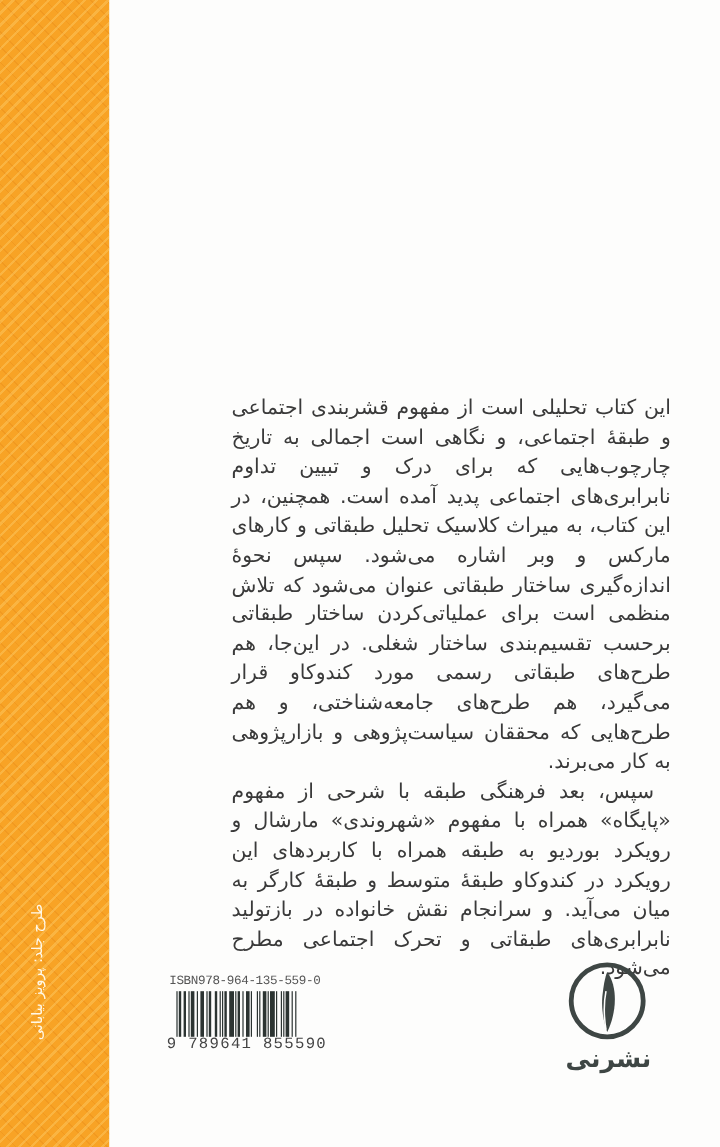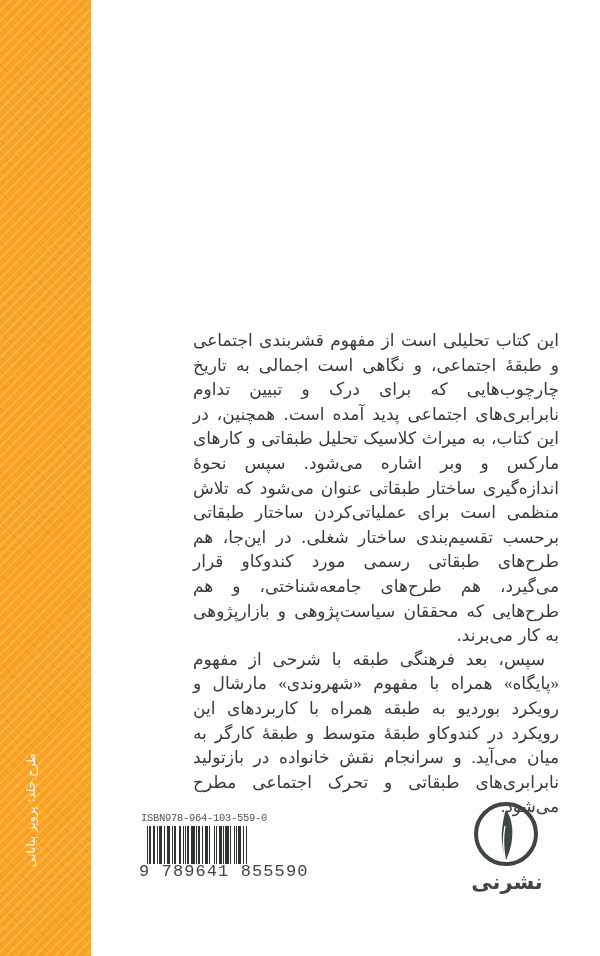--- a/index.html
+++ b/index.html
@@ -62,21 +62,20 @@
     font-family: "DejaVu Sans", sans-serif;
     font-size: 17px;
     line-height: 24.6px;
     color: #3a3a3a;
   }
   .blurb p {
     margin: 0;
   }
   .blurb p.second {
     text-indent: 14px;
-    font-family: Liberation Serif, serif;
   }
   .barcode-block {
     position: absolute;
     left: 139px;
     top: 812px;
     width: 110px;
     height: 62px;
   }
   .isbn-text {
     position: absolute;
@@ -101,21 +100,21 @@
     display: block;
     height: 100%;
     background: #2c3432;
   }
   .bars span.gap { background: transparent; }
   .ean-digits {
     position: absolute;
     left: 0;
     top: 50px;
     font-family: "Liberation Mono", monospace;
-    font-size: 17px;
+    font-size: 13px;
     letter-spacing: 1.1px;
     color: #444;
     white-space: nowrap;
   }
   .logo {
     position: absolute;
     left: 468px;
     top: 796px;
     width: 84px;
     height: 110px;
@@ -156,21 +155,21 @@
   <div class="spine">
     <div class="spine-credit">طرح جلد: پرویز بیابانی</div>
   </div>
 
   <div class="blurb">
     <p>این کتاب تحلیلی است از مفهوم قشربندی اجتماعی و طبقهٔ اجتماعی، و نگاهی است اجمالی به تاریخ چارچوب‌هایی که برای درک و تبیین تداوم نابرابری‌های اجتماعی پدید آمده است. همچنین، در این کتاب، به میراث کلاسیک تحلیل طبقاتی و کارهای مارکس و وبر اشاره می‌شود. سپس نحوهٔ اندازه‌گیری ساختار طبقاتی عنوان می‌شود که تلاش منظمی است برای عملیاتی‌کردن ساختار طبقاتی برحسب تقسیم‌بندی ساختار شغلی. در این‌جا، هم طرح‌های طبقاتی رسمی مورد کندوکاو قرار می‌گیرد، هم طرح‌های جامعه‌شناختی، و هم طرح‌هایی که محققان سیاست‌پژوهی و بازارپژوهی به کار می‌برند.</p>
     <p class="second">سپس، بعد فرهنگی طبقه با شرحی از مفهوم «پایگاه» همراه با مفهوم «شهروندی» مارشال و رویکرد بوردیو به طبقه همراه با کاربردهای این رویکرد در کندوکاو طبقهٔ متوسط و طبقهٔ کارگر به میان می‌آید. و سرانجام نقش خانواده در بازتولید نابرابری‌های طبقاتی و تحرک اجتماعی مطرح می‌شود.</p>
   </div>
 
   <div class="barcode-block">
-    <div class="isbn-text">ISBN978-964-103-559-0</div>
+    <div class="isbn-text">ISBN978-964-135-559-0</div>
     <div class="bars" id="bars">
         <span style="width: 1.19048px;"></span>
         <span class="gap" style="width: 1.19048px;"></span>
         <span style="width: 1.19048px;"></span>
         <span class="gap" style="width: 2.38095px;"></span>
         <span style="width: 2.38095px;"></span>
         <span class="gap" style="width: 1.19048px;"></span>
         <span style="width: 1.19048px;"></span>
         <span class="gap" style="width: 1.19048px;"></span>
         <span style="width: 3.57143px;"></span>

